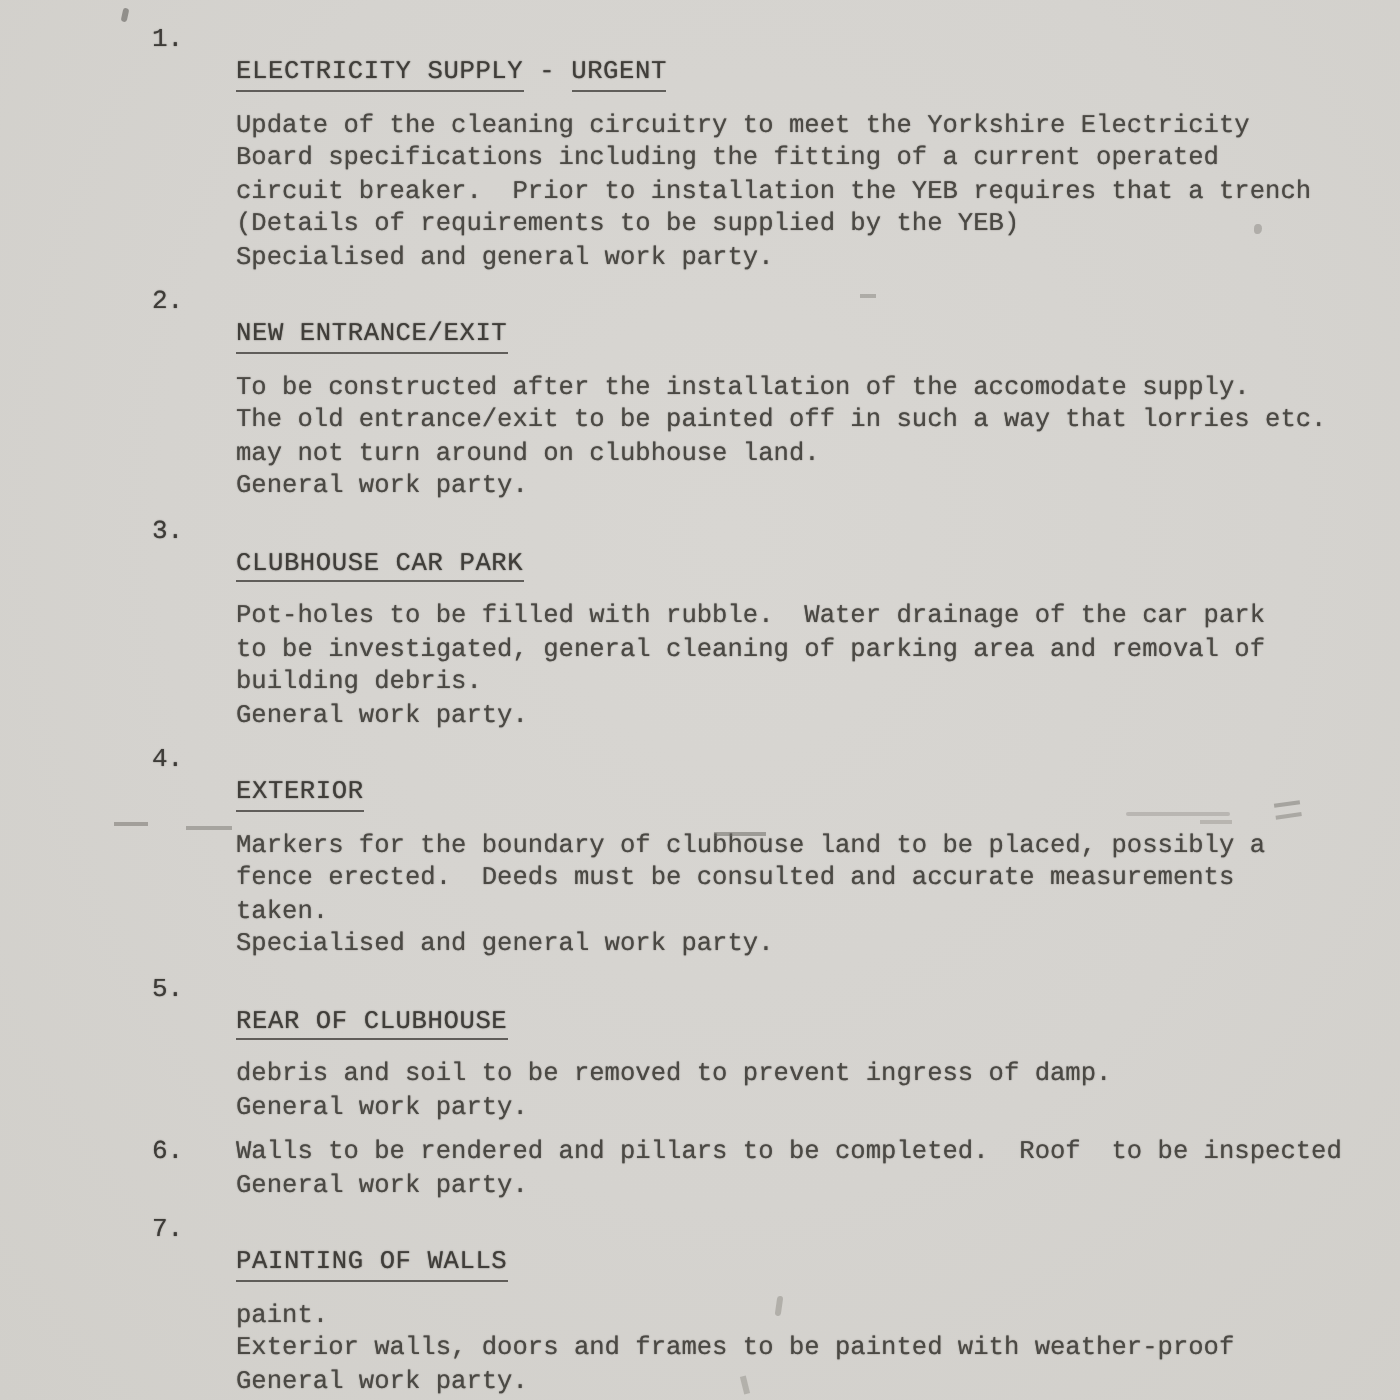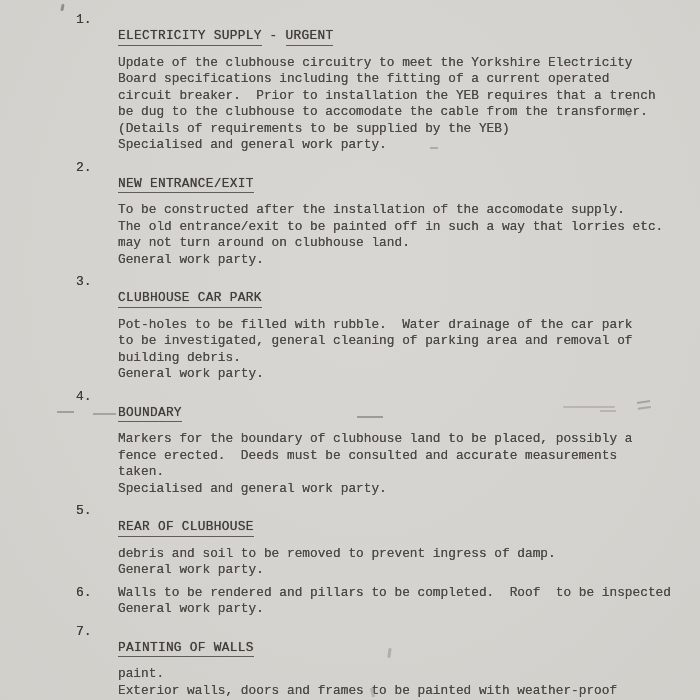--- a/index.html
+++ b/index.html
@@ -72,24 +72,23 @@
   <div class="artifact a-right-mark"></div>
   <div class="artifact a-mark7"></div>
   <div class="artifact a-mark8"></div>
 
   <div id="sections">
       <section class="section">
         <div class="num">1.</div>
         <div class="content">
           <h2 class="title"><span class="tpart">ELECTRICITY SUPPLY</span><span class="tsep"> - </span><span class="tpart">URGENT</span></h2>
           <div class="body">
-            <div class="line">Update of the clubhouse circuitry to meet the Yorkshire Electricity</div>
+            <div class="line">Update of the cleaning circuitry to meet the Yorkshire Electricity</div>
             <div class="line">Board specifications including the fitting of a current operated</div>
             <div class="line">circuit breaker.  Prior to installation the YEB requires that a trench</div>
-            <div class="line">be dug to the clubhouse to accomodate the cable from the transformer.</div>
             <div class="line">(Details of requirements to be supplied by the YEB)</div>
             <div class="line">Specialised and general work party.</div>
           </div>
         </div>
       </section>
       <section class="section">
         <div class="num">2.</div>
         <div class="content">
           <h2 class="title"><span class="tpart">NEW ENTRANCE/EXIT</span></h2>
           <div class="body">
@@ -108,21 +107,21 @@
             <div class="line">Pot-holes to be filled with rubble.  Water drainage of the car park</div>
             <div class="line">to be investigated, general cleaning of parking area and removal of</div>
             <div class="line">building debris.</div>
             <div class="line">General work party.</div>
           </div>
         </div>
       </section>
       <section class="section">
         <div class="num">4.</div>
         <div class="content">
-          <h2 class="title"><span class="tpart">BOUNDARY</span></h2>
+          <h2 class="title"><span class="tpart">EXTERIOR</span></h2>
           <div class="body">
             <div class="line">Markers for the boundary of clubhouse land to be placed, possibly a</div>
             <div class="line">fence erected.  Deeds must be consulted and accurate measurements</div>
             <div class="line">taken.</div>
             <div class="line">Specialised and general work party.</div>
           </div>
         </div>
       </section>
       <section class="section">
         <div class="num">5.</div>

